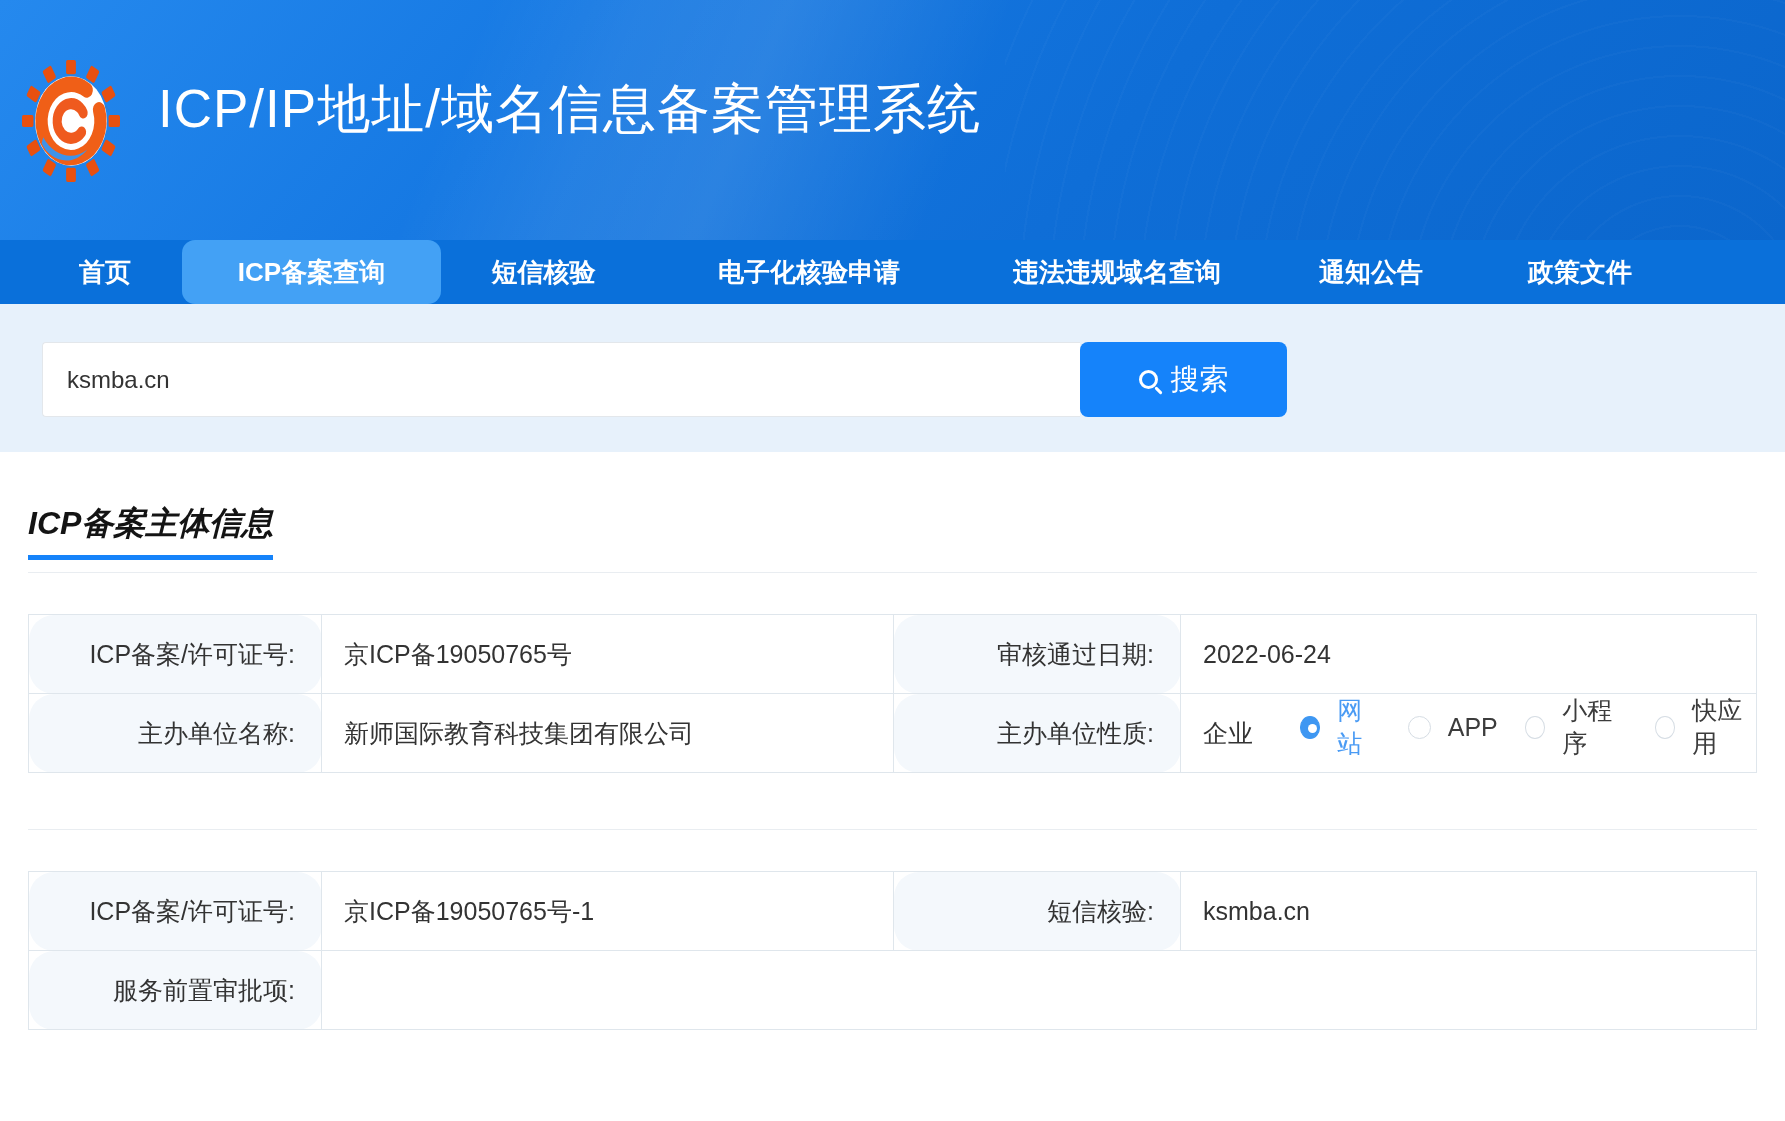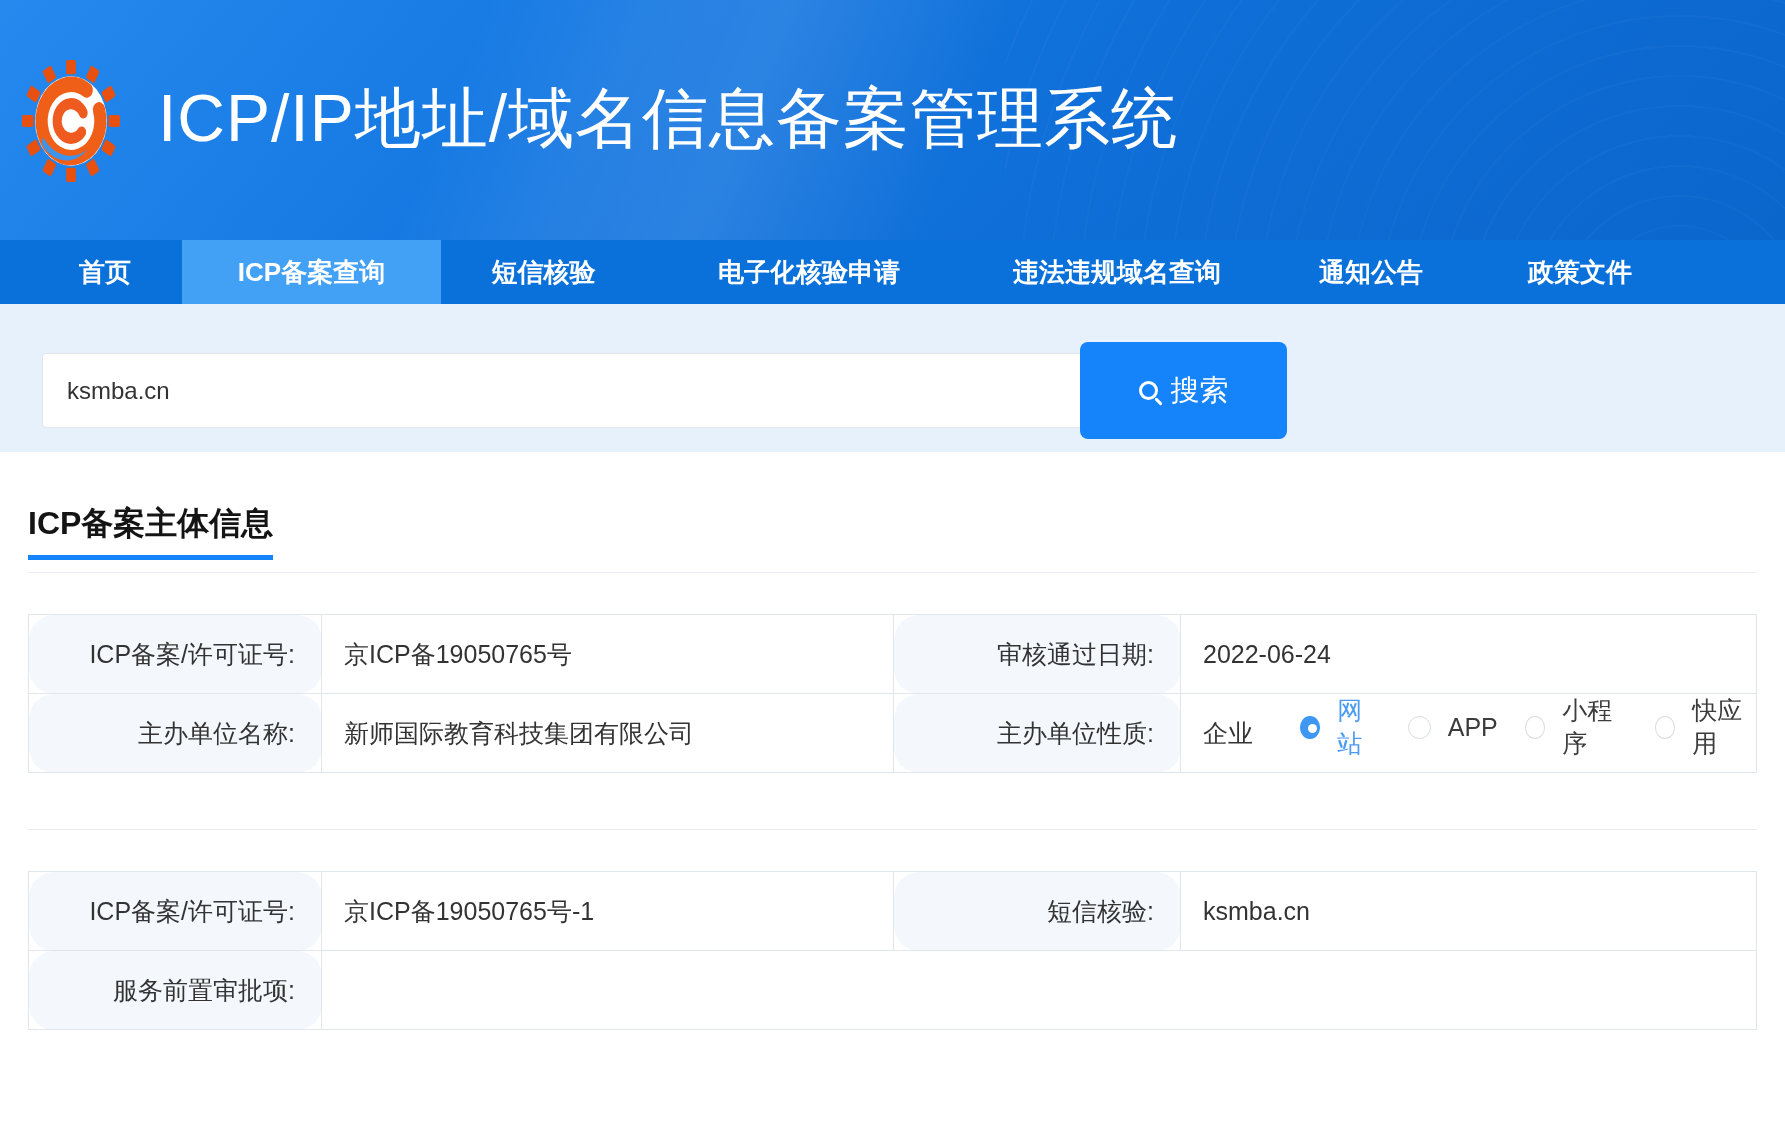--- a/index.html
+++ b/index.html
@@ -20,47 +20,47 @@
                rgba(255,255,255,.10) 42%, rgba(255,255,255,0) 54%);
   }
   .header .rings {
     position:absolute; right:-120px; top:-40px; width:900px; height:420px; opacity:.5;
     background:repeating-radial-gradient(circle at 75% 85%,
                rgba(255,255,255,.045) 0 2px, rgba(255,255,255,0) 2px 30px);
   }
   .logo { position:absolute; left:22px; top:60px; }
   .titles { position:absolute; left:158px; top:64px; color:#fff; }
   .platform-title { font-size:31px; letter-spacing:47px; white-space:nowrap; }
-  .system-title { font-size:66px; margin-top:10px; letter-spacing:1px; white-space:nowrap; }
+  .system-title { font-size:53px; margin-top:10px; letter-spacing:1px; white-space:nowrap; }
 
   
   .nav { height:64px; background:#0a70da; display:flex; padding-left:28px; }
   .nav-item {
     display:flex; align-items:center; justify-content:center;
     color:#fff; font-size:26px; font-weight:bold; cursor:pointer; white-space:nowrap;
   }
   .nav-item:nth-child(1){ width:154px; }
-  .nav-item:nth-child(2){ width:259px; }
+  .nav-item:nth-child(2){ width:259px;border-radius:13px; }
   .nav-item:nth-child(3){ width:205px; }
   .nav-item:nth-child(4){ width:326px; }
   .nav-item:nth-child(5){ width:290px; }
   .nav-item:nth-child(6){ width:218px; }
   .nav-item:nth-child(7){ width:200px; }
   .nav-item.active { background:#43a1f5; }
 
   
   .search-band { position:relative; height:148px; background:#e7f1fb; }
   .search-row { position:absolute; left:42px; top:38px; display:flex; align-items:center; }
   .search-input {
     width:1038px; height:75px; border:1px solid #e3e7eb; border-right:none;
     border-radius:4px 0 0 4px; font-size:24px; color:#333; padding:0 24px;
     outline:none; background:#fff; font-family:"Liberation Sans", sans-serif;
   }
   .search-btn {
-    width:207px; height:97px; border:none; border-radius:8px; background:#1583fa;
+    width:207px; height:75px; border:none; border-radius:8px; background:#1583fa;
     color:#fff; font-size:29px; display:flex; align-items:center; justify-content:center;
     gap:13px; cursor:pointer; font-family:"Liberation Sans", sans-serif;
   }
   .mag { position:relative; width:19px; height:19px; border:3px solid #fff; border-radius:50%; display:inline-block; }
   .mag::after {
     content:''; position:absolute; width:3px; height:9px; background:#fff;
     left:15px; top:13px; transform:rotate(-45deg); border-radius:2px;
   }
   .radio-group { position:absolute; left:1300px; top:390px; display:flex; align-items:center; }
   .radio { display:flex; align-items:center; margin-right:27px; cursor:pointer; }
@@ -73,21 +73,21 @@
     content:''; position:absolute; left:7px; top:7px; width:9px; height:9px;
     border-radius:50%; background:#fff;
   }
   .rl { font-size:25px; color:#3c3c3c; margin-left:17px; }
   .radio.selected .rl { color:#4a9bf4; }
 
   
   .main { padding:0 28px; }
   .sec-head h2 {
     display:inline-block; margin:0; font-size:32px; color:#141414; font-weight:bold;
-    border-bottom:5px solid #1583fa; padding-bottom:9px;
+    border-bottom:5px solid #1583fa; padding-bottom:9px;font-style:italic;
   }
   .sec1 { margin-top:50px; }
   .sec2 { margin-top:56px; }
   .sec-hr { height:1px; background:#e9edf1; margin-top:12px; }
 
   table.info { width:100%; border-collapse:collapse; table-layout:fixed; margin-top:41px; }
   table.info td { border:1px solid #dfe6ec; height:79px; font-size:25px; color:#333; }
   td.lbl { background:#f4f8fc; text-align:right; padding-right:26px;border-radius:25px; }
   td.val { text-align:left; padding-left:22px; background:#fff; }
 </style>

